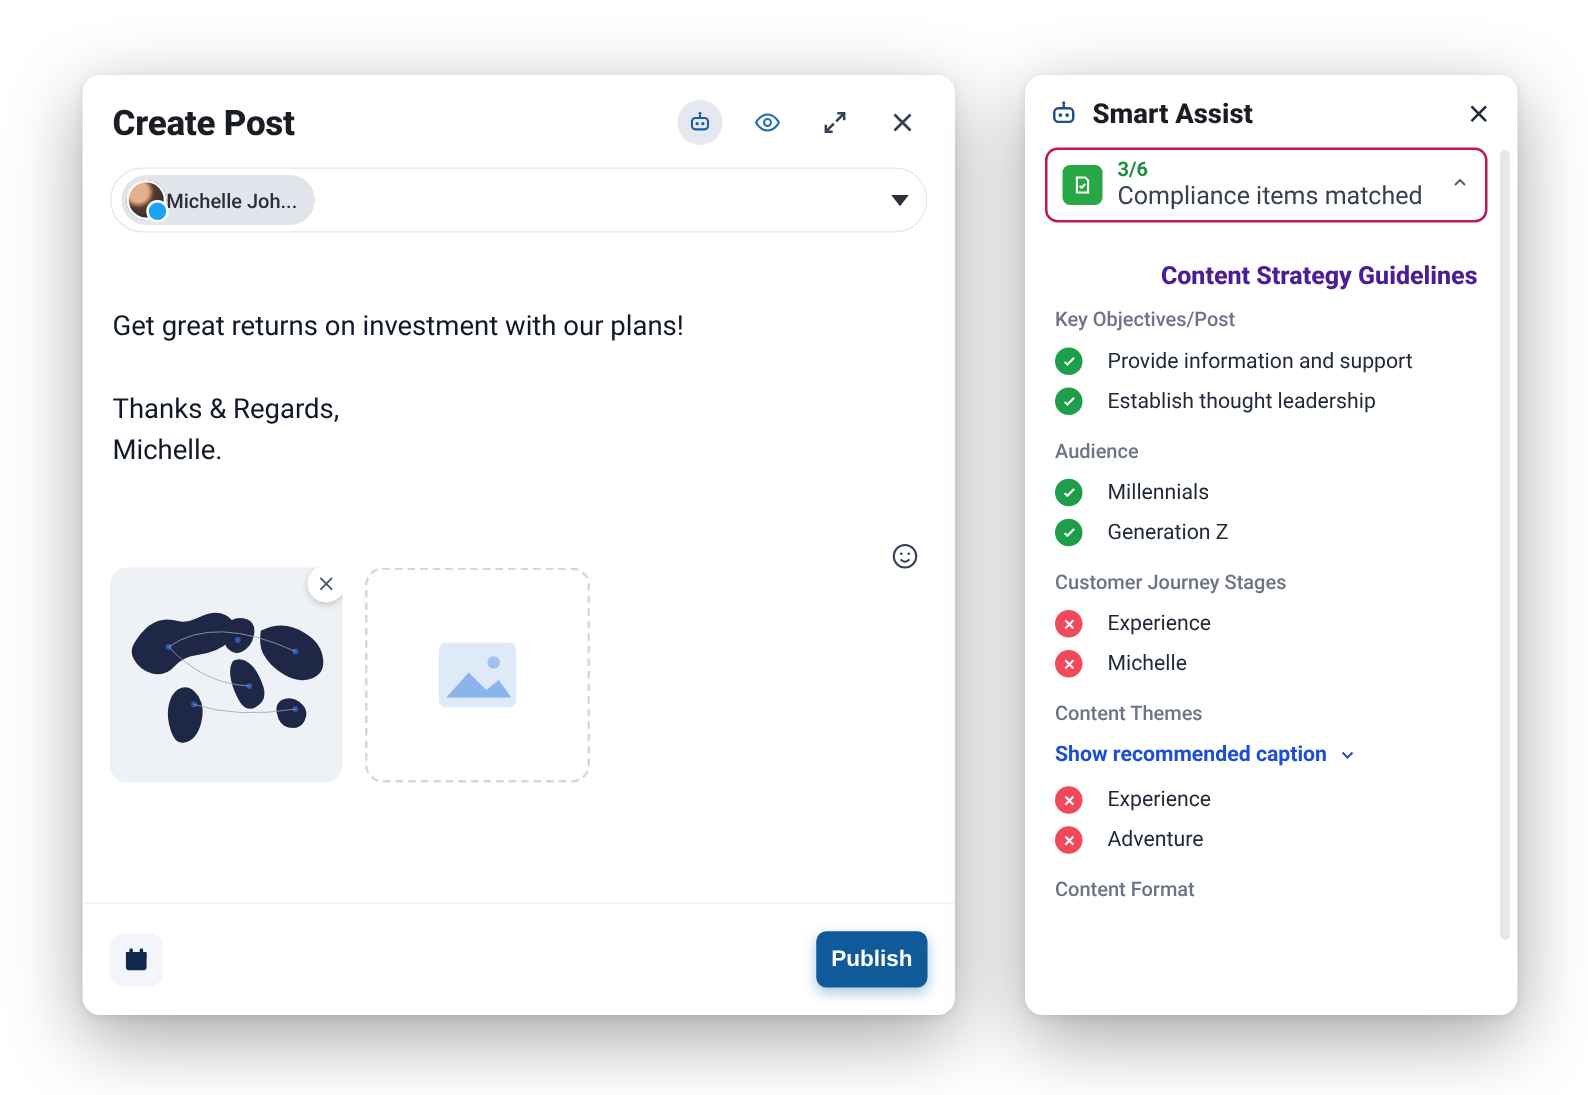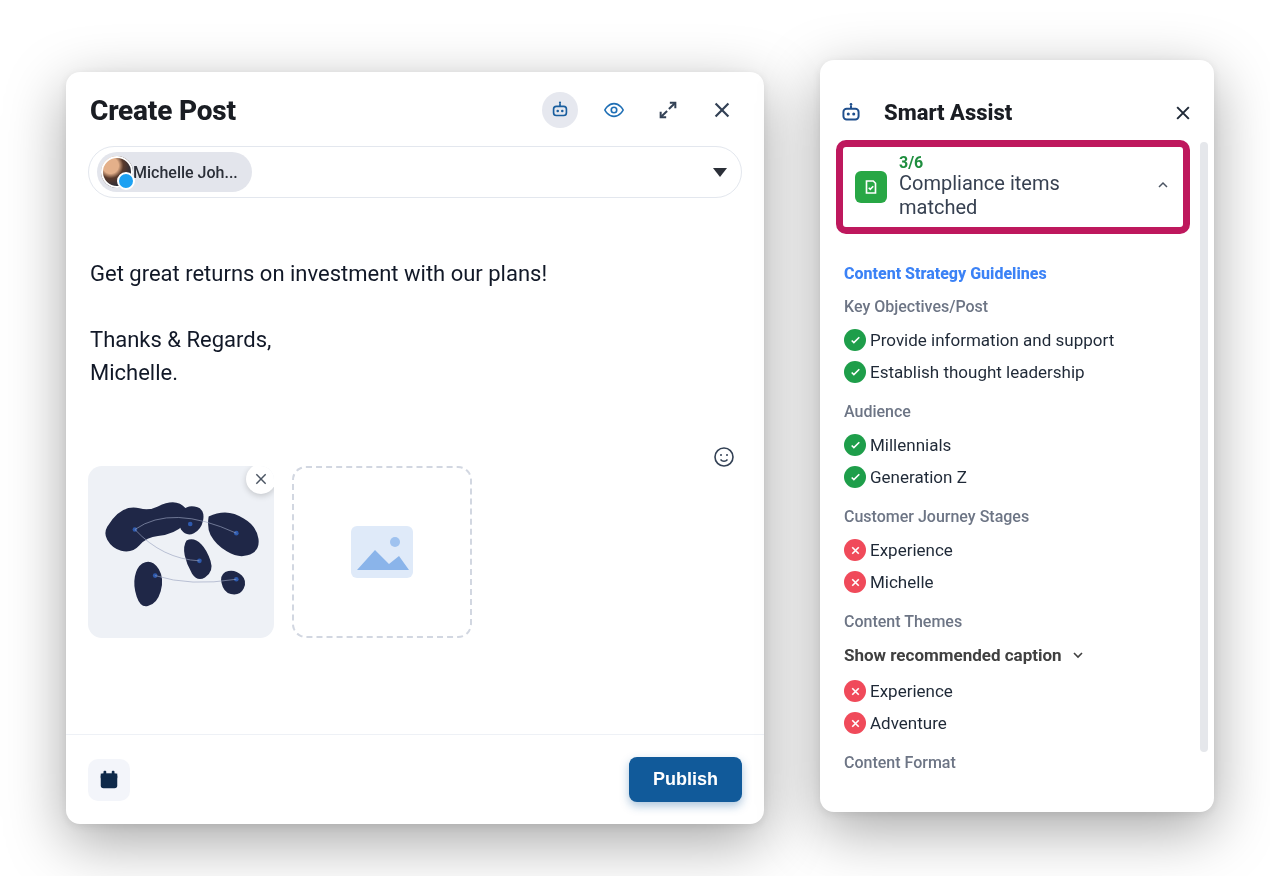--- a/index.html
+++ b/index.html
@@ -16,21 +16,21 @@
     width: 1270px; height: 876px;
   }
   
   .card-left {
     position: absolute;
     left: 66px; top: 60px;
     width: 698px; height: 752px;
     background: #fff;
     border-radius: 14px;
     box-shadow: 0 18px 60px rgba(0,0,0,0.35), 0 2px 8px rgba(0,0,0,0.08);
-    display: flex; flex-direction: column; margin-top: 12px;
+    display: flex; flex-direction: column;
   }
   .cl-header {
     display: flex; align-items: center;
     padding: 20px 24px 10px 24px;
   }
   .cl-title {
     font-size: 28px; font-weight: 800; letter-spacing: -0.2px; color: #1a1d23;
     flex: 1;
   }
   .hdr-actions { display: flex; align-items: center; gap: 18px; }
@@ -112,82 +112,81 @@
     margin-top: auto; border-top: 1px solid #eef1f6;
     height: 90px; display: flex; align-items: center; padding: 0 22px;
     justify-content: space-between;
   }
   .sched-btn {
     width: 42px; height: 42px; border-radius: 10px; background: #f3f5fa; color: #0f172a;
     display: flex; align-items: center; justify-content: center; cursor: pointer;
   }
   .publish-btn {
     background: #115a9a; color: #fff; font-size: 18px; font-weight: 700;
-    padding: 12px 24px; border-radius: 8px; border: none; cursor: pointer;
+    padding: 12px 12px; border-radius: 8px; border: none; cursor: pointer;
     box-shadow: 0 4px 10px rgba(17,90,154,0.35);
   }
 
   
   .card-right {
     position: absolute;
     left: 820px; top: 60px;
     width: 394px; height: 752px;
     background: #fff;
     border-radius: 14px;
     box-shadow: 0 18px 60px rgba(0,0,0,0.35), 0 2px 8px rgba(0,0,0,0.08);
     display: flex; flex-direction: column;
     overflow: hidden;
   }
   .cr-header {
-    display: flex; align-items: flex-start; gap: 20px;
+    display: flex; align-items: center; gap: 10px;
     padding: 18px 18px 10px 18px;
-    margin-top: 22px;
   }
   .cr-title { font-size: 22px; font-weight: 800; flex: 1; color: #1a1d23; }
   .cr-close { width: 26px; height: 26px; color: #1f2937; cursor: pointer; display:flex; align-items:center; justify-content:center; }
 
   .cr-scrollwrap { position: relative; flex:1; overflow:hidden; }
   .cr-body {
     overflow-y: auto; height: 100%; padding: 0 8px 20px 0;
   }
   .fake-scrollbar {
     position: absolute; right: 6px; top: 6px; bottom: 60px;
     width: 8px; background: #e5e7eb; border-radius: 4px;
   }
 
   .compliance-summary {
     margin: 4px 16px 0 16px;
-    border: 7px solid #be185d; border-radius: 10px;
+    border: 2px solid #be185d; border-radius: 10px;
     padding: 8px 12px;
     display: flex; align-items: center; gap: 12px;
   }
   .doc-square {
     width: 32px; height: 32px; border-radius: 6px; background: #28a745;
     display:flex; align-items:center; justify-content:center; color:#fff;
   }
   .doc-square svg { width: 18px; height: 18px; }
   .cs-txt { flex:1; }
   .cs-count { color:#1e8e3e; font-weight:700; font-size:16px; line-height:1; }
   .cs-label { color:#374151; font-size:20px; }
   .cs-chev { color:#4b5563; }
 
   .sect { padding: 14px 24px 0 24px; }
-  .sect h3 { margin: 16px 0 10px 0; font-size: 16px; font-weight:800; color:#3b82f6; }
+  .sect h3 { margin: 16px 0 10px 0; font-size: 20px; font-weight:800; color:#4c1d95;text-align:right; }
   .subhead { color:#6d7585; font-size:16px; margin: 14px 0 8px 0; font-weight:500; }
   .check-item, .fail-item {
-    display:flex; align-items:center; gap:4px; font-size:17px; color:#1f2937;
+    display:flex; align-items:center; gap:20px; font-size:17px; color:#1f2937;
     padding: 5px 0;
   }
   .badge { width:22px; height:22px; border-radius:999px; display:flex; align-items:center; justify-content:center; flex-shrink:0; }
   .badge.ok { background:#1e9e4a; color:#fff; }
   .badge.bad { background:#f04a5a; color:#fff; }
   .badge svg { width:13px; height:13px; }
 
   .show-rec {
-    display:flex; align-items:center; gap:8px; font-size:17px; font-weight:700; color:#404040; cursor:pointer;
+    display:flex; align-items:center; gap:8px; font-size:17px; font-weight:700; color:#1d4ed8; cursor:pointer;
     padding: 6px 0 10px 0;
   }
   .show-rec svg { width:16px; height:16px; }
 </style>
 </head>
 <body>
 
 <div class="stage">
 
   <div class="card-left">

